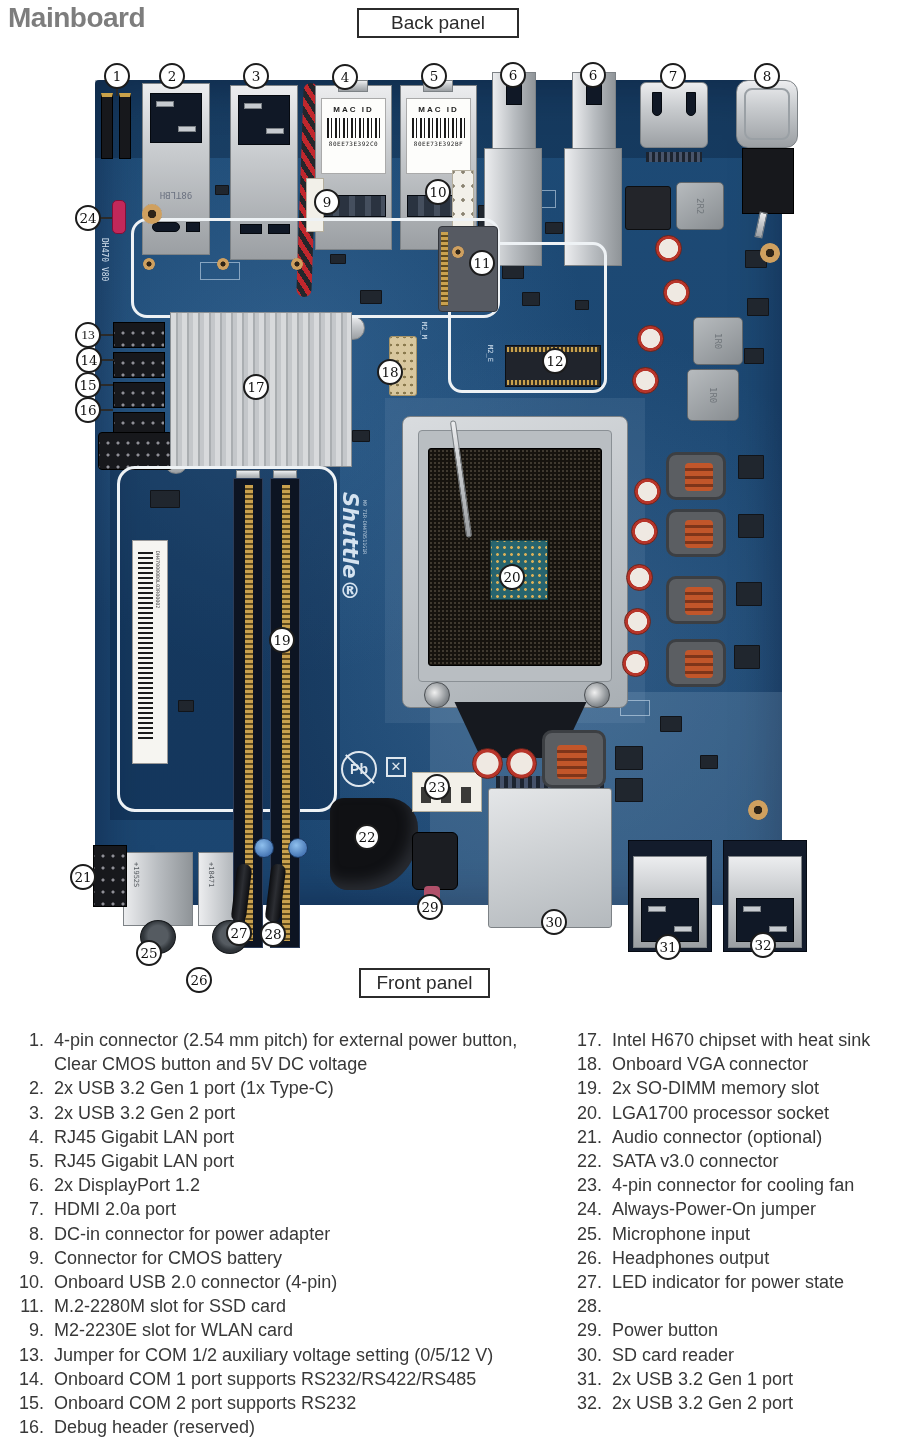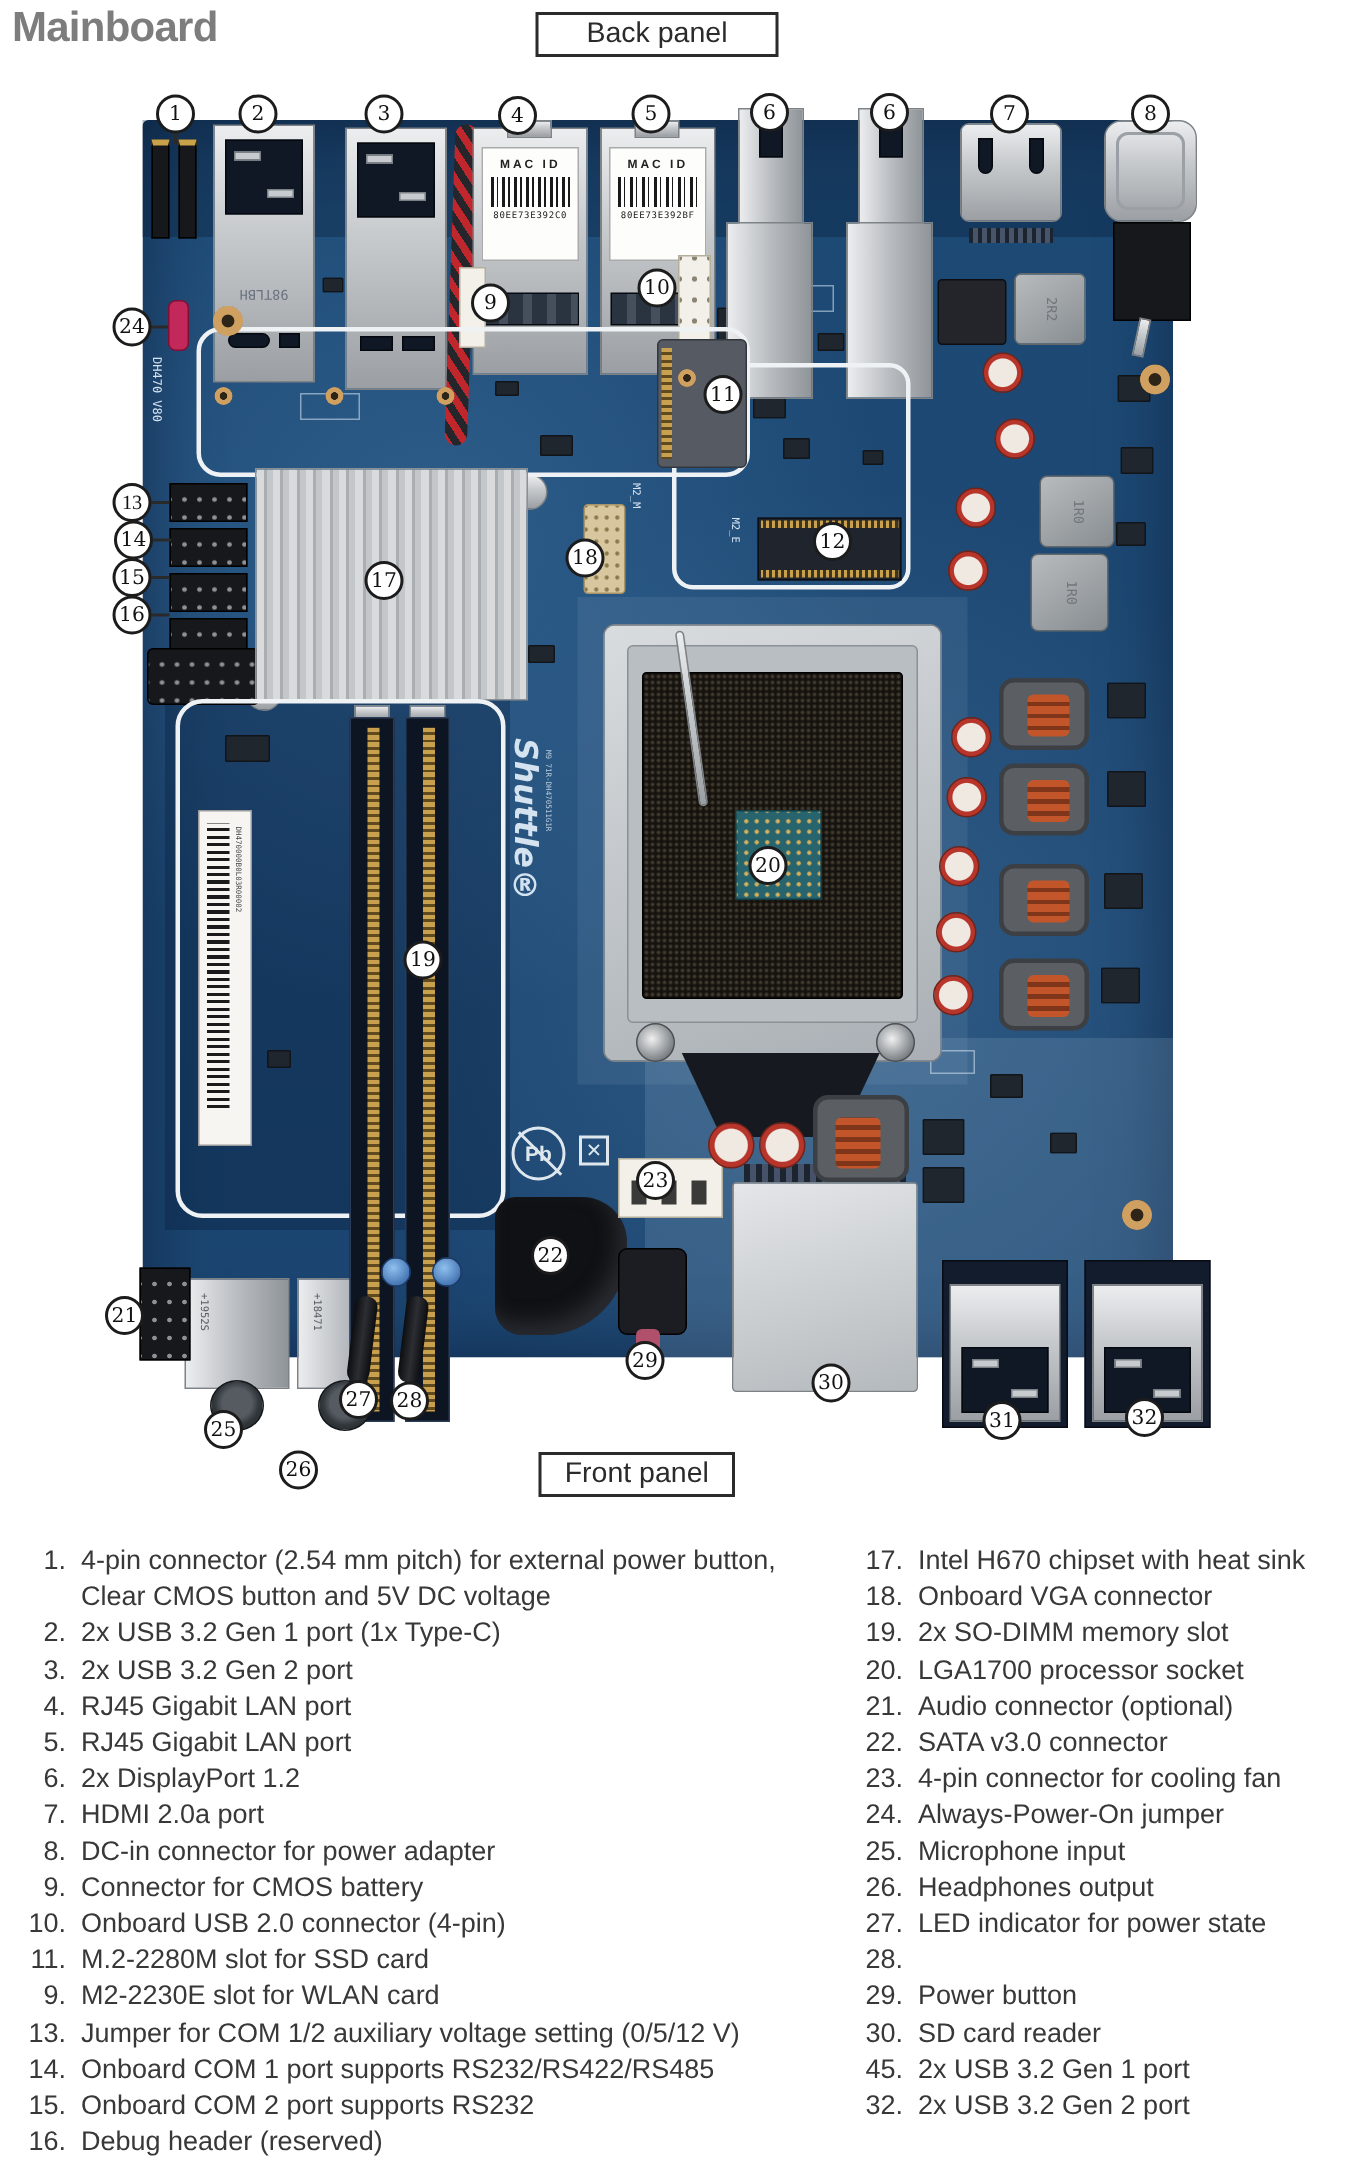--- a/index.html
+++ b/index.html
@@ -449,21 +449,21 @@
         </div>
       <div class="li">
           <span class="n">29.</span>
           <span class="t">Power button</span>
         </div>
       <div class="li">
           <span class="n">30.</span>
           <span class="t">SD card reader</span>
         </div>
       <div class="li">
-          <span class="n">45.</span>
+          <span class="n">31.</span>
           <span class="t">2x USB 3.2 Gen 1 port</span>
         </div>
       <div class="li">
           <span class="n">32.</span>
           <span class="t">2x USB 3.2 Gen 2 port</span>
         </div>
     </div>
   </div>
 
 </div>

